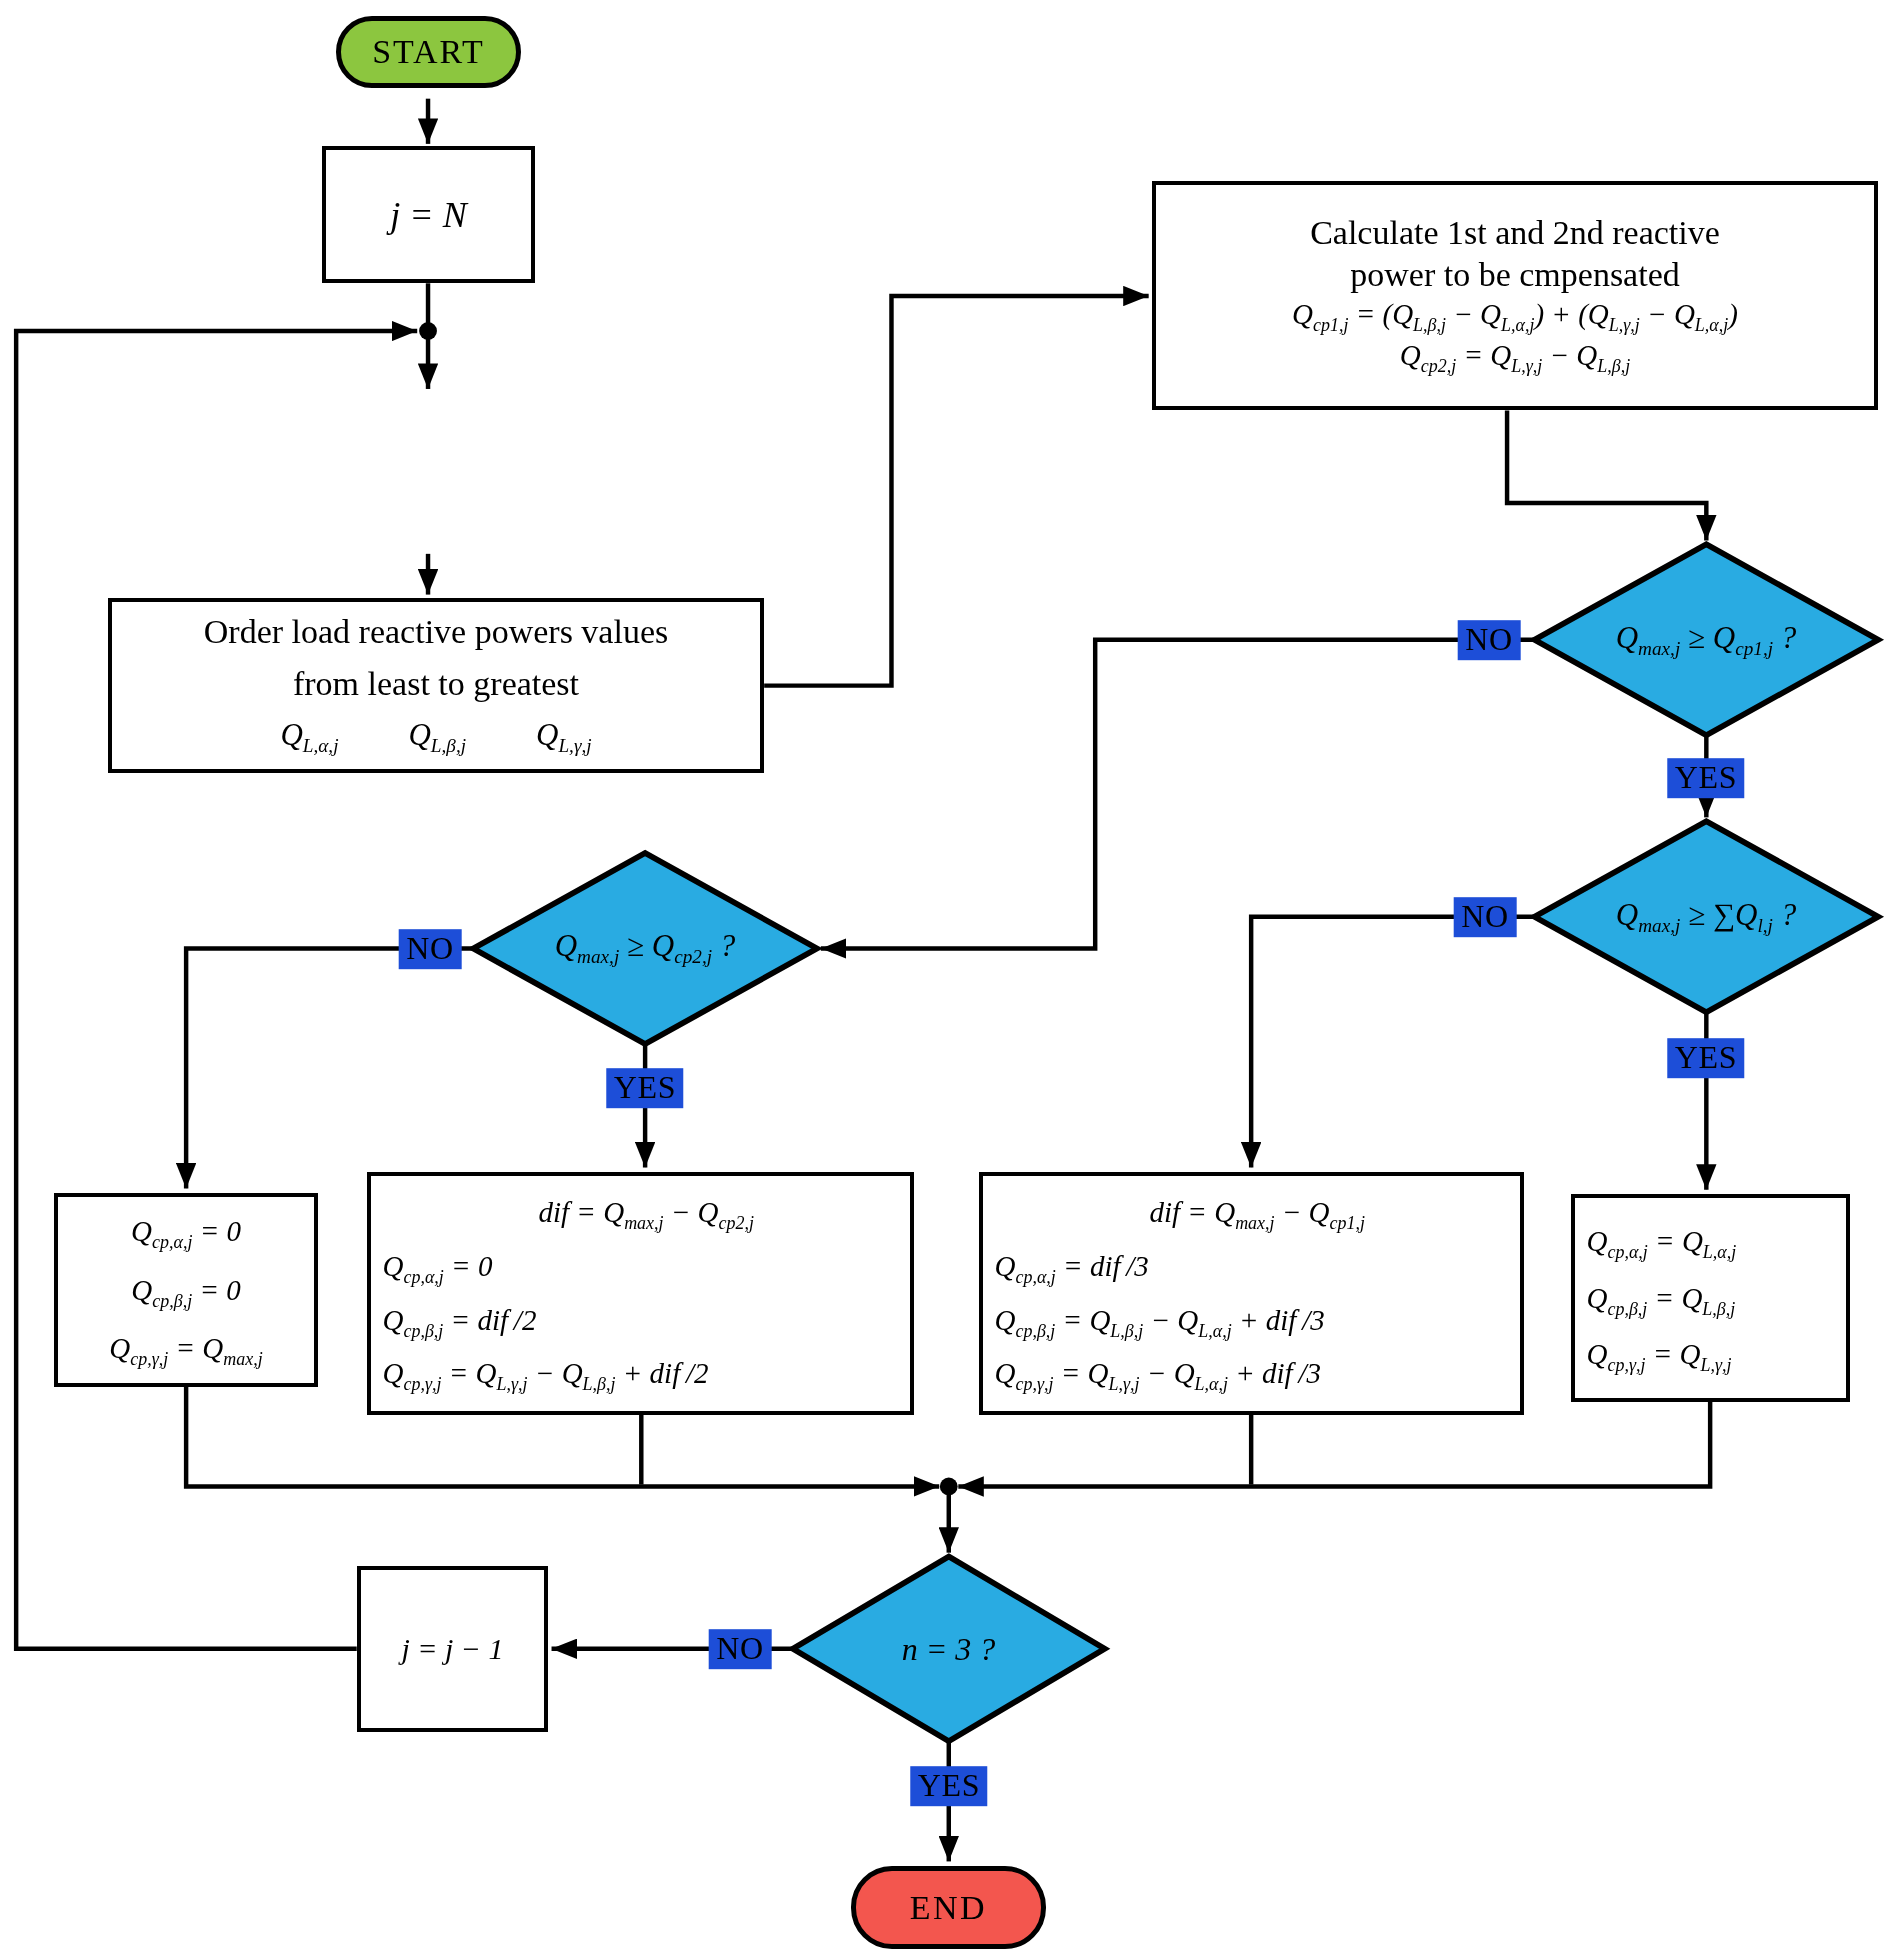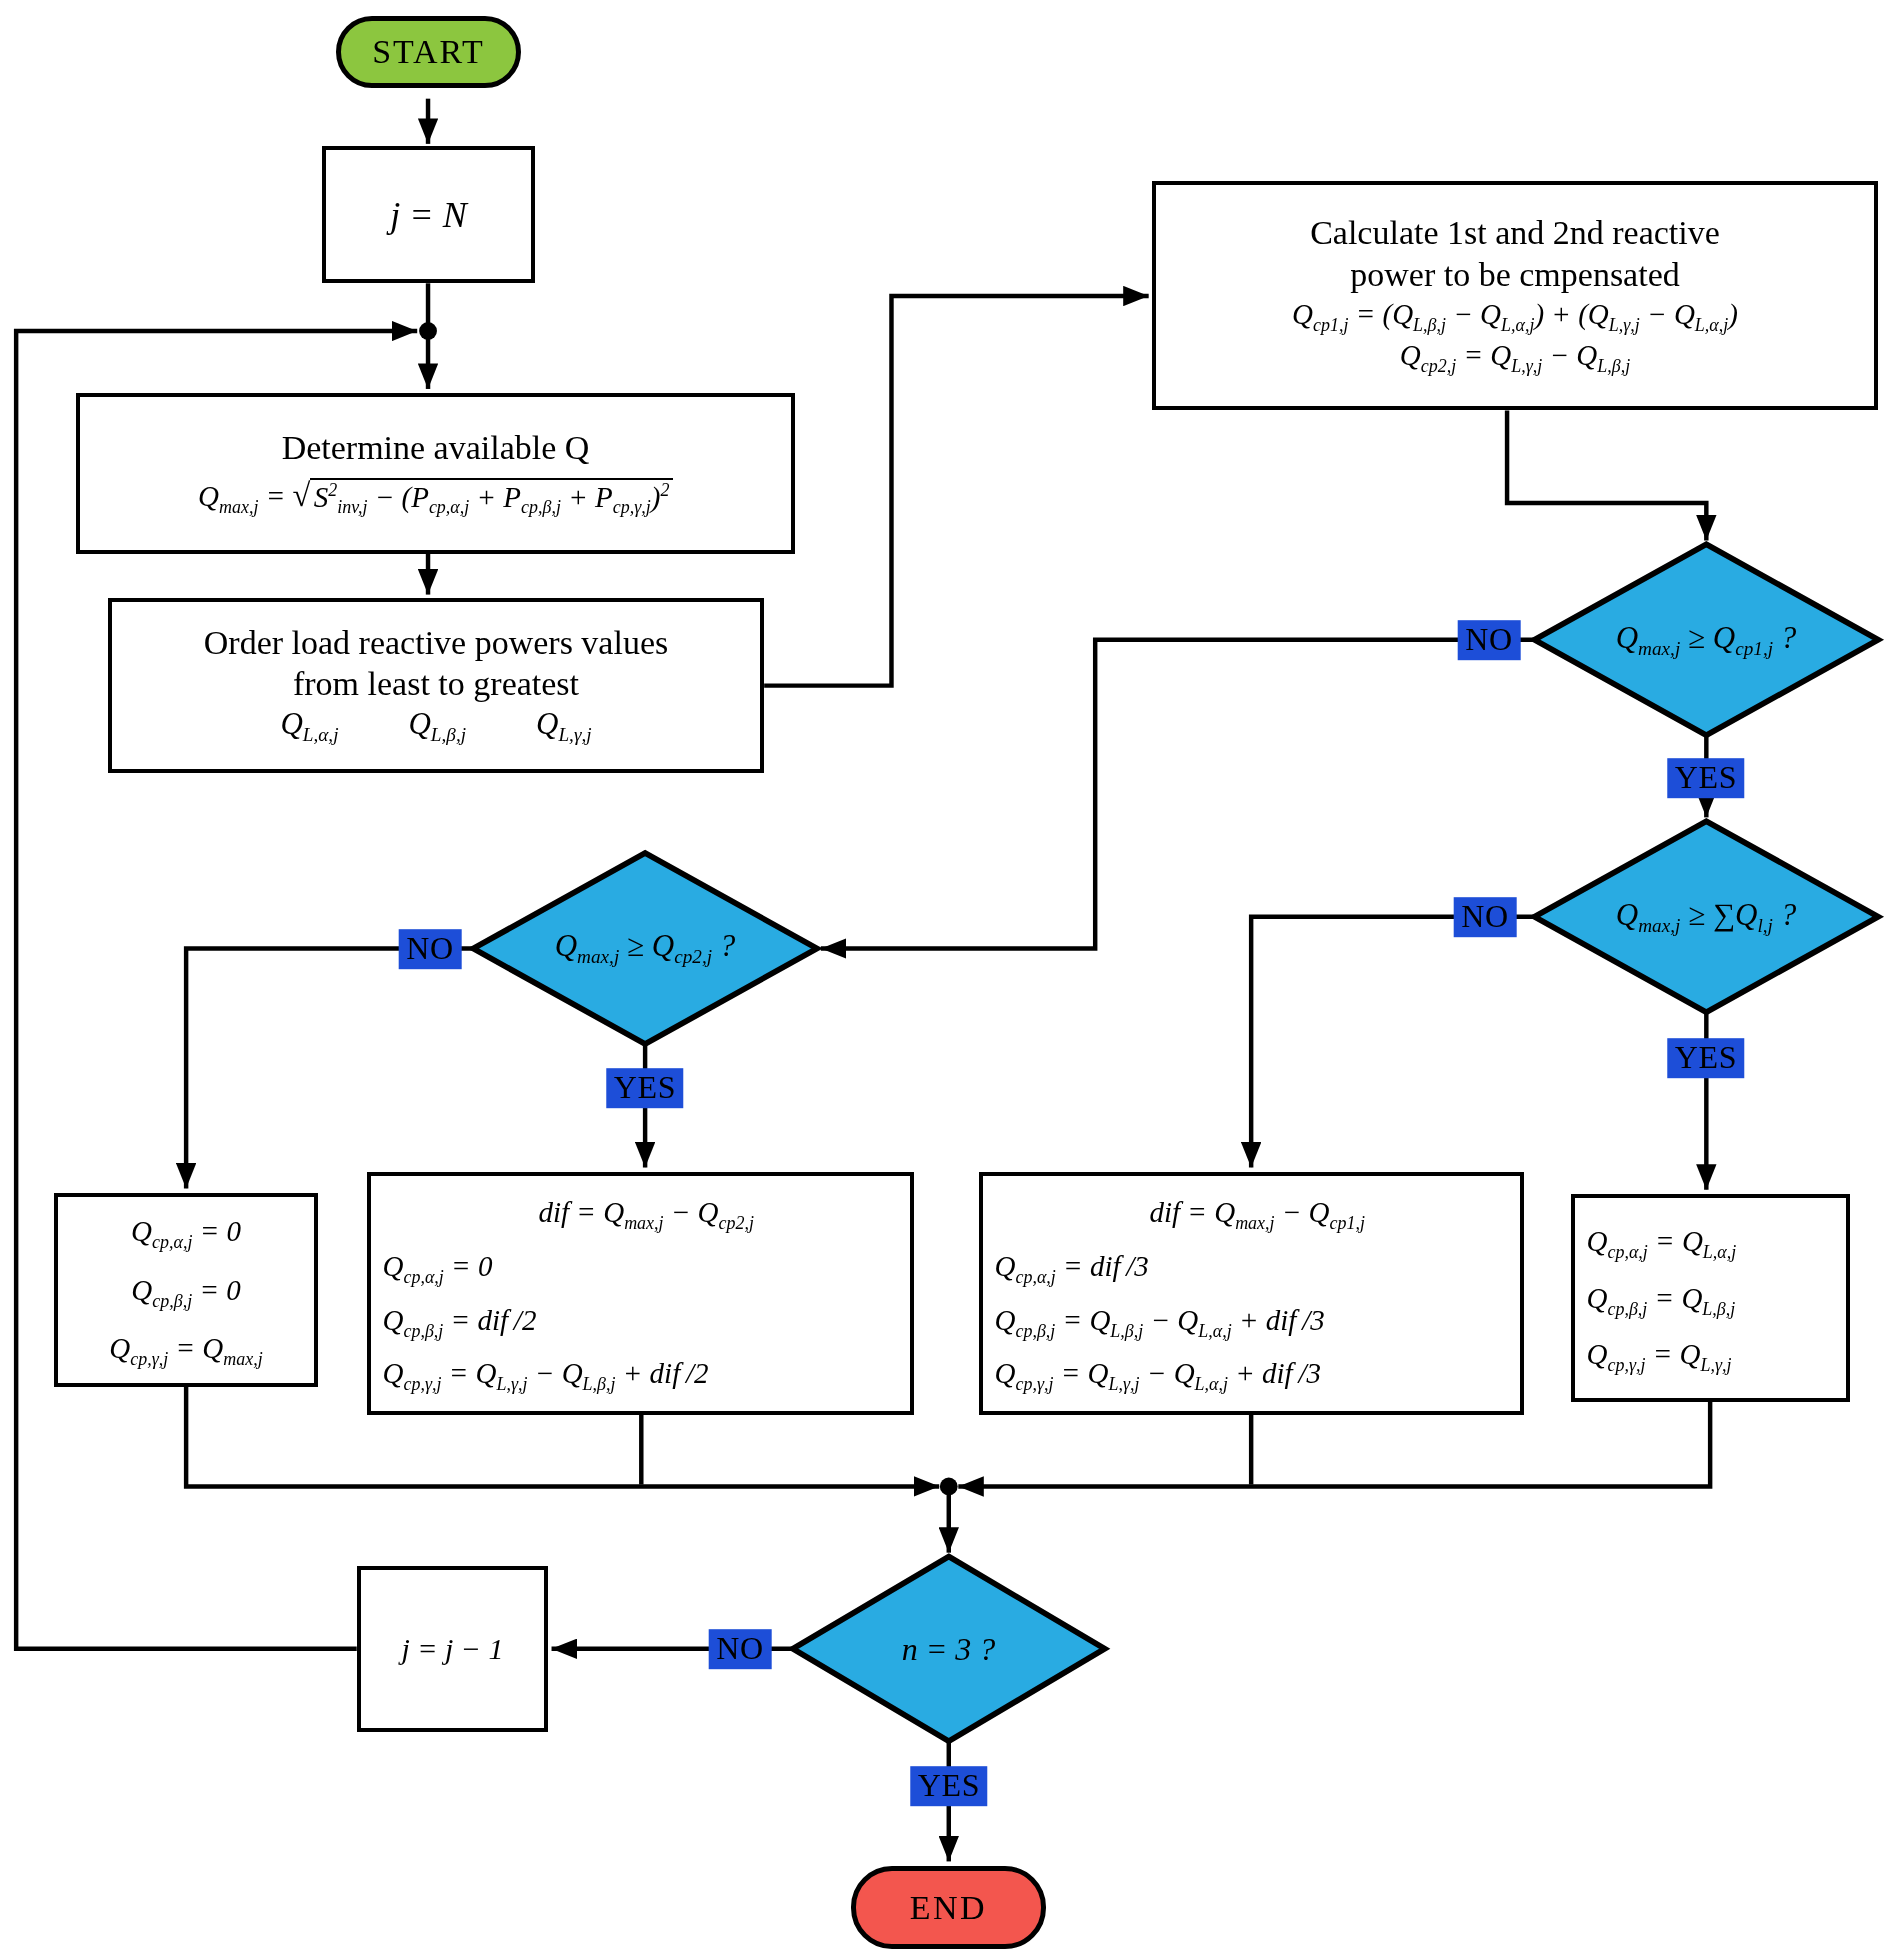--- a/index.html
+++ b/index.html
@@ -65,26 +65,22 @@
   </svg>
 
   <div class="node pill" style="left:336px;top:16px;width:185px;height:72px;border-radius:41px;background:#8CC63F;font-size:34px;letter-spacing:1.9px;">
     <span>START</span>
   </div>
 
   <div class="node" style="left:322px;top:146px;width:213px;height:137px;font-size:36px;">
     <span class="fm">j =  N</span>
   </div>
 
-  <div class="node" style="left:76px;top:393px;width:719px;height:161px;font-size:34px;gap:10.2px;">
-    <div class="title">Determine available Q</div>
-    <div class="fm" style="font-size:29px;">Q<sub>max,j</sub> = <span class="sqrt"><span class="rad">√</span><span class="bar">S<sup>2</sup><sub>inv,j</sub> − (P<sub>cp,α,j</sub> + P<sub>cp,β,j</sub> + P<sub>cp,γ,j</sub>)<sup>2</sup></span></span></div>
-  </div>
 
-  <div class="node" style="left:108px;top:598px;width:656px;height:175px;font-size:34px;gap:3px;">
+  <div class="node" style="left:108px;top:598px;width:656px;height:175px;font-size:34px;gap:14px;">
     <div class="title">Order load reactive powers values</div>
     <div class="title">from least to greatest</div>
     <div class="row" style="font-size:31px;width:100%;">
       <span class="fm">Q<sub>L,α,j</sub></span>
       <span class="fm">Q<sub>L,β,j</sub></span>
       <span class="fm">Q<sub>L,γ,j</sub></span>
     </div>
   </div>
 
   <div class="node" style="left:1152px;top:181px;width:726px;height:229px;font-size:34px;gap:3.8px;">

